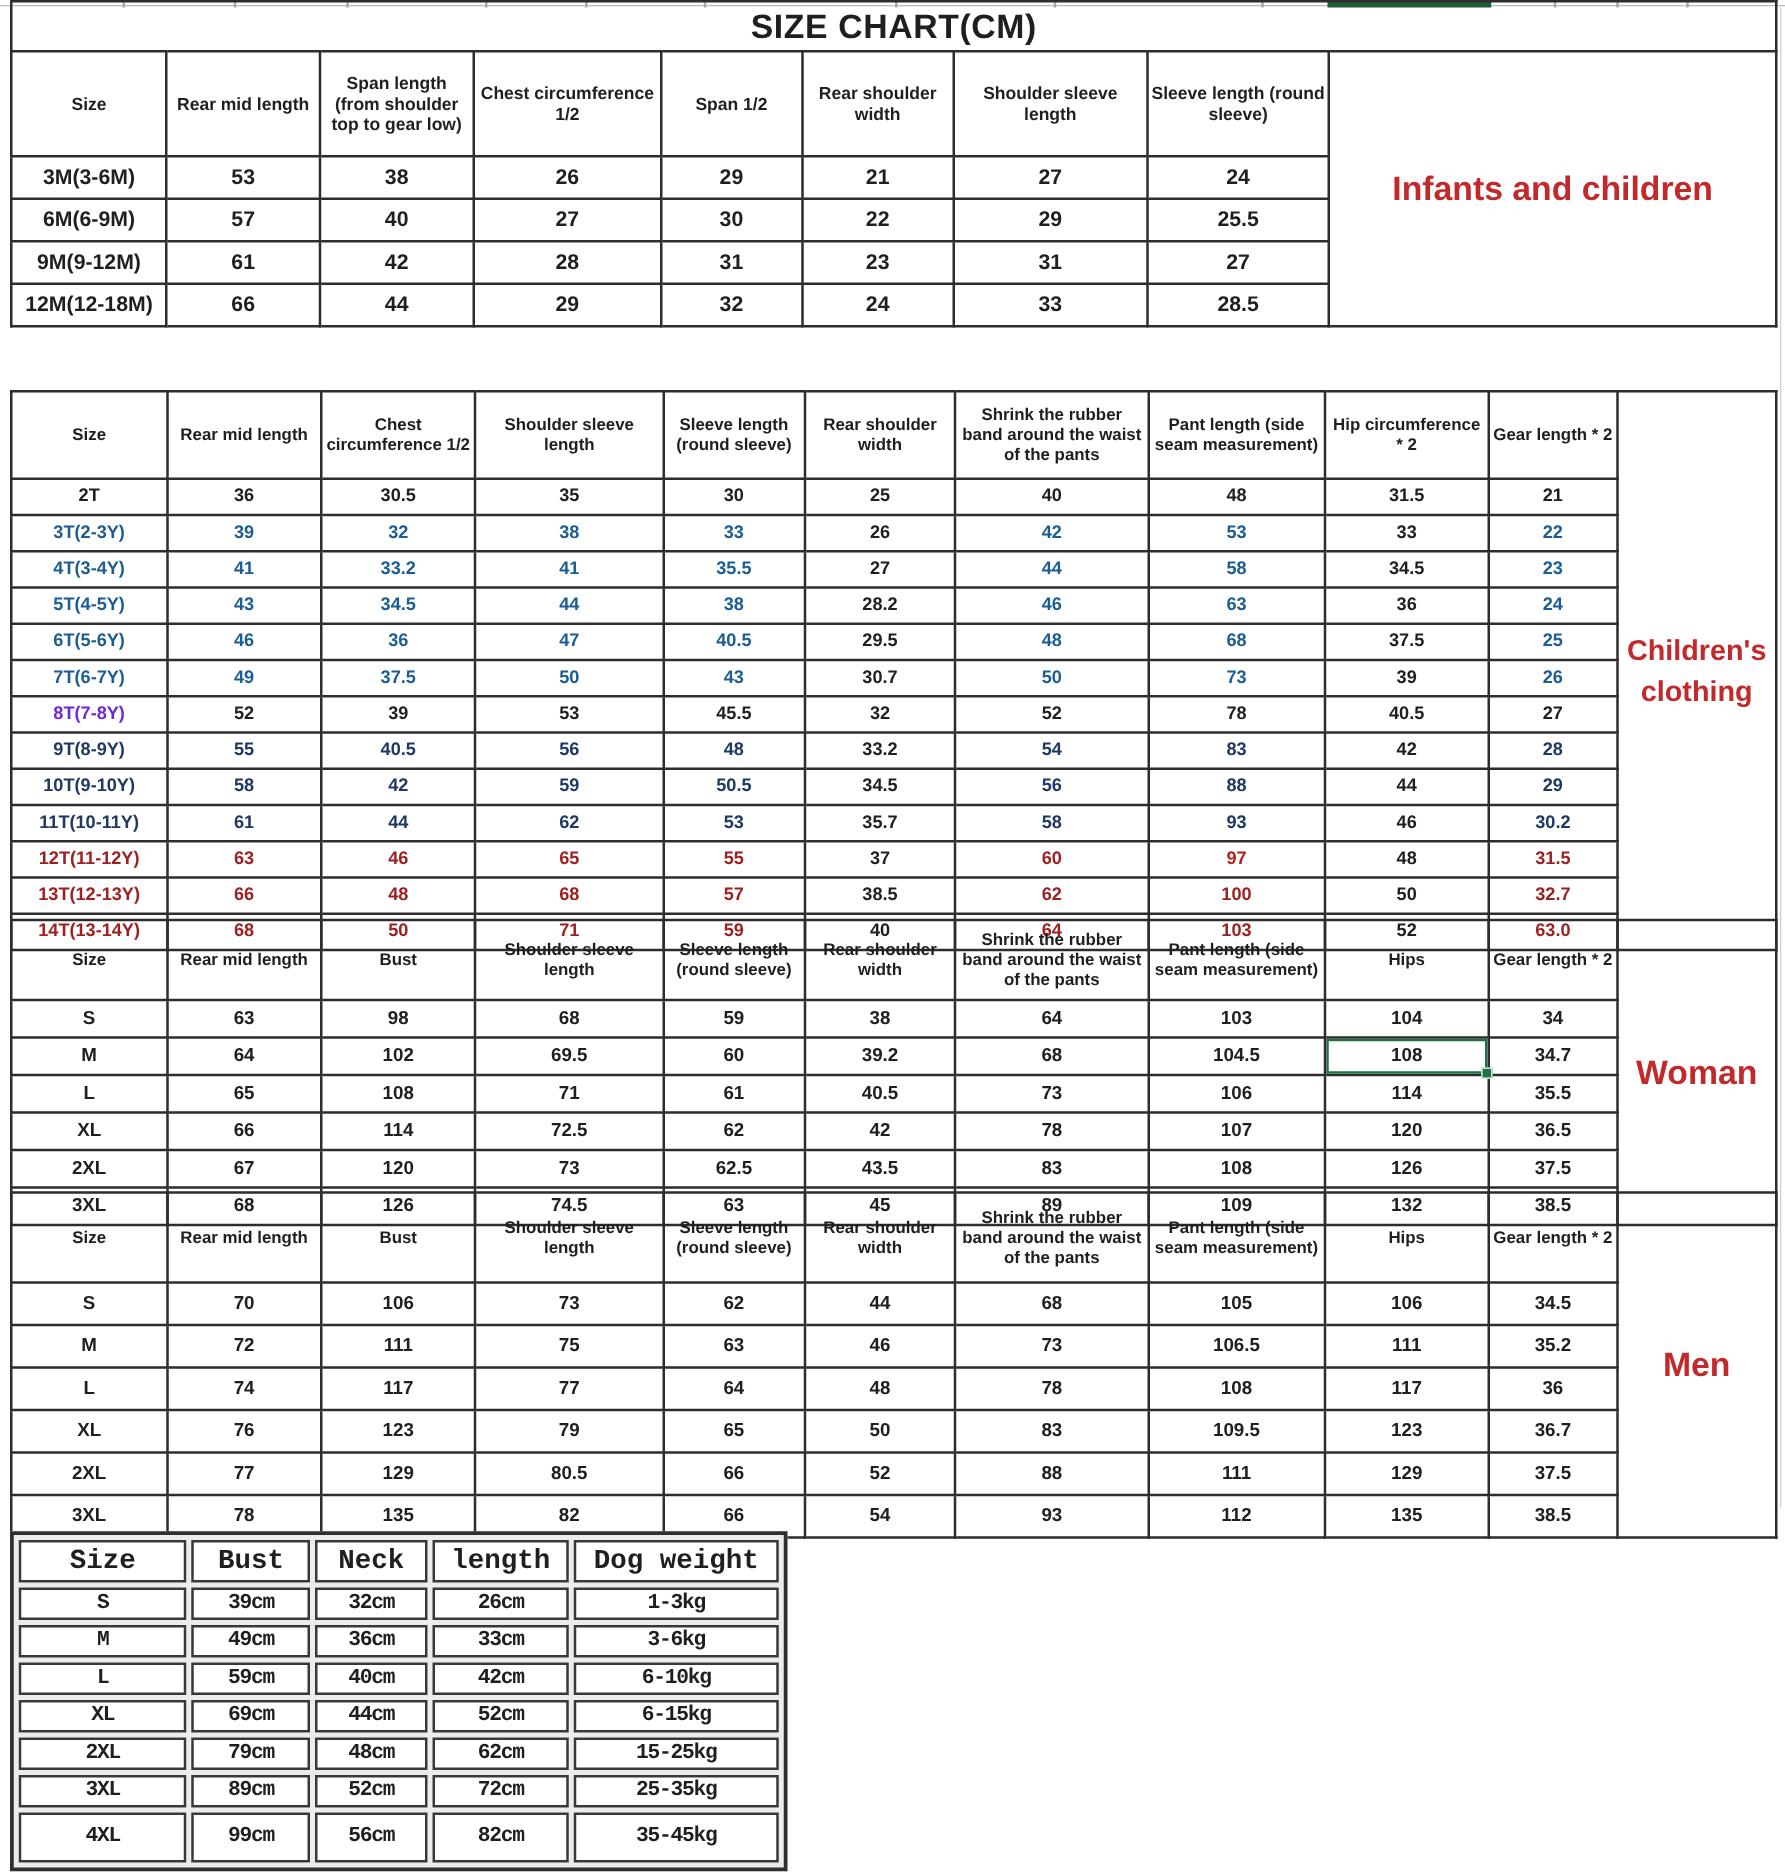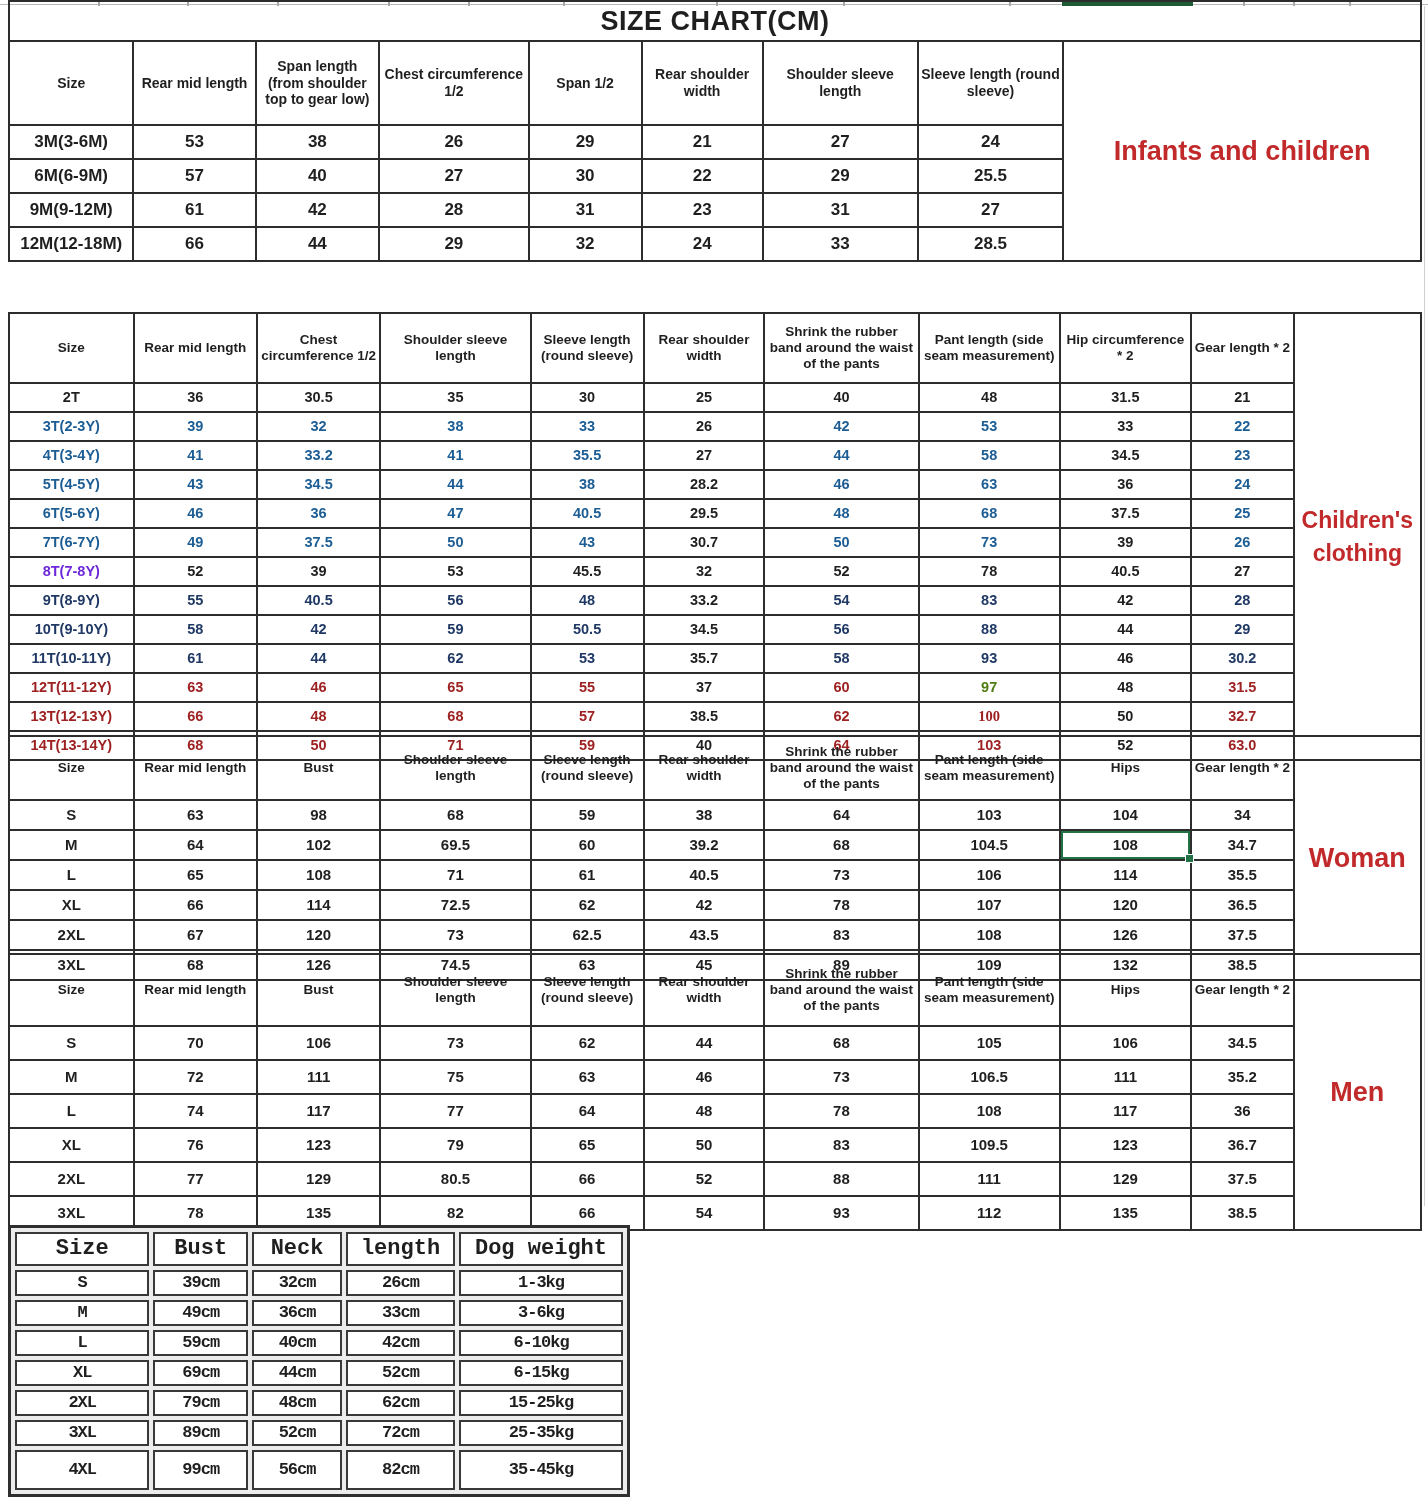--- a/index.html
+++ b/index.html
@@ -311,33 +311,33 @@
             <td style="color: rgb(31, 56, 100);">30.2</td>
           </tr>
           <tr>
             <td style="color: rgb(158, 33, 34);">12T(11-12Y)</td>
             <td style="color: rgb(158, 33, 34);">63</td>
             <td style="color: rgb(158, 33, 34);">46</td>
             <td style="color: rgb(158, 33, 34);">65</td>
             <td style="color: rgb(158, 33, 34);">55</td>
             <td style="color: rgb(31, 31, 31);">37</td>
             <td style="color: rgb(158, 33, 34);">60</td>
-            <td style="color: #4d7c0f; margin-top: 11px;">97</td>
+            <td style="color: #b91c1c; margin-top: 11px;">97</td>
             <td style="color: rgb(31, 31, 31);">48</td>
             <td style="color: rgb(158, 33, 34);">31.5</td>
           </tr>
           <tr>
             <td style="color: rgb(158, 33, 34);">13T(12-13Y)</td>
             <td style="color: rgb(158, 33, 34);">66</td>
             <td style="color: rgb(158, 33, 34);">48</td>
             <td style="color: rgb(158, 33, 34);">68</td>
             <td style="color: rgb(158, 33, 34);">57</td>
             <td style="color: rgb(31, 31, 31);">38.5</td>
             <td style="color: rgb(158, 33, 34);">62</td>
-            <td style="color: rgb(158, 33, 34); font-family: Liberation Serif, serif;">100</td>
+            <td style="color: rgb(158, 33, 34);">100</td>
             <td style="color: rgb(31, 31, 31);">50</td>
             <td style="color: rgb(158, 33, 34);">32.7</td>
           </tr>
           <tr>
             <td style="color: rgb(158, 33, 34);">14T(13-14Y)</td>
             <td style="color: rgb(158, 33, 34);">68</td>
             <td style="color: rgb(158, 33, 34);">50</td>
             <td style="color: rgb(158, 33, 34);">71</td>
             <td style="color: rgb(158, 33, 34);">59</td>
             <td style="color: rgb(31, 31, 31);">40</td>

